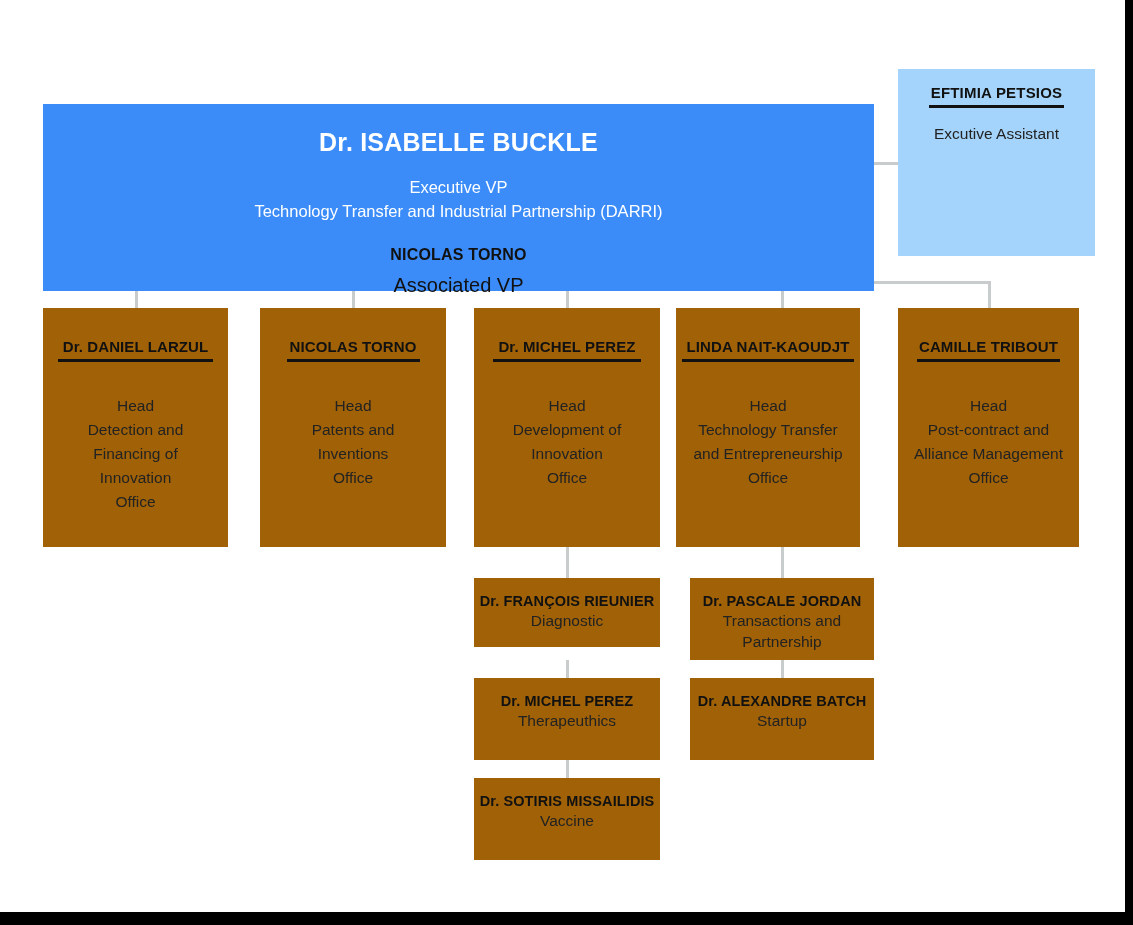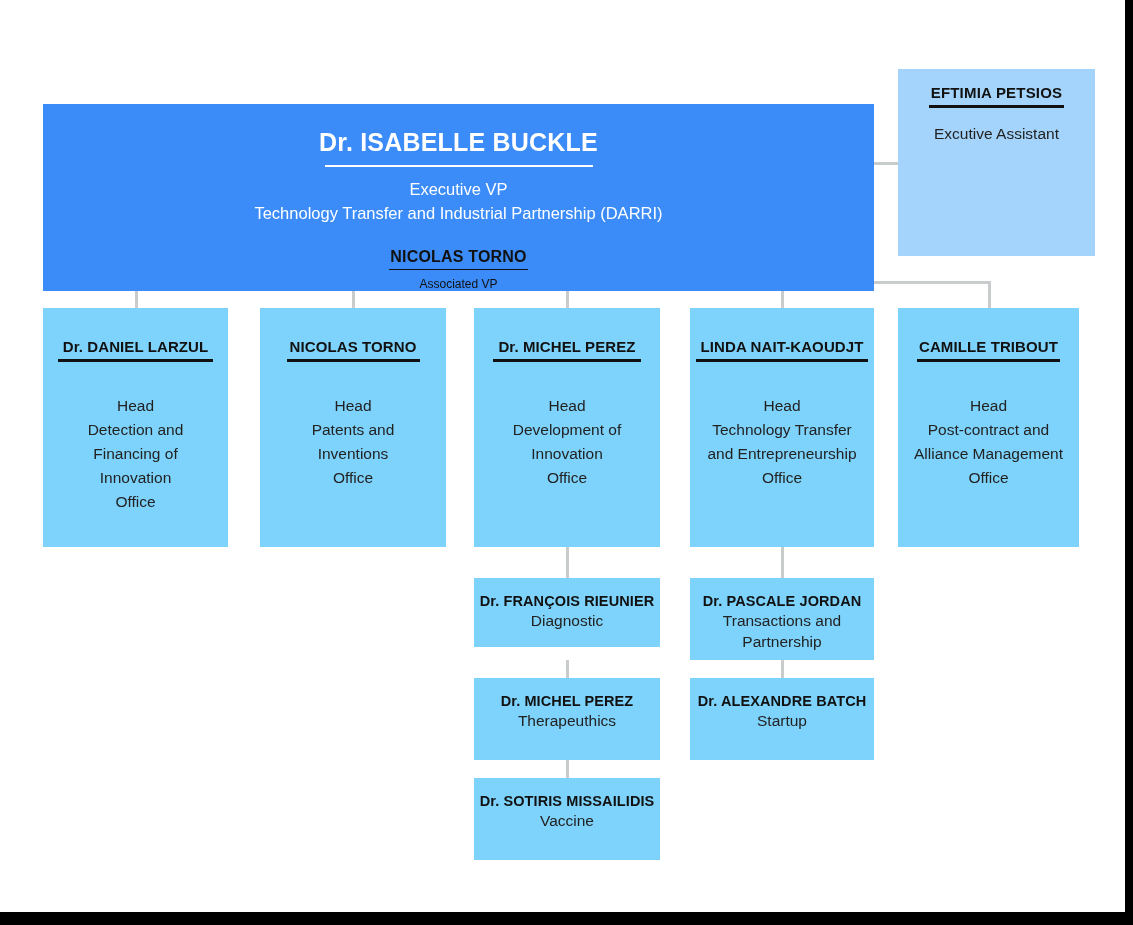--- a/index.html
+++ b/index.html
@@ -34,21 +34,21 @@
 
   
   .node {
     position: absolute;
     box-sizing: border-box;
     display: flex;
     flex-direction: column;
     align-items: center;
     text-align: center;
   }
-  .node.grey { background: #7dd3fc; }
+  .node.grey { background: #a16207; }
   .node.blue { background: #3b8cf8; }
   .node.lightblue { background: #a4d4fb; }
 
   
   #root-node {
     left: 43px; top: 69px; width: 831px; height: 187px;
     justify-content: flex-start;
     padding-top: 24px;
     margin-top: 35px;
   }
@@ -79,21 +79,21 @@
     margin-top: 22px;
     letter-spacing: 0.2px;
   }
   .rule-dark {
     width: 139px;
     height: 3px;
     background: #111111;
     margin: 3px 0 7px 0;
   }
   .root-sub-role {
-    font-size: 12px;
+    font-size: 20px;
     color: #111111;
     font-weight: normal;
   }
 
   
   #assistant-node {
     left: 898px; top: 69px; width: 197px; height: 187px;
     justify-content: flex-start;
     padding-top: 15px;
   }
@@ -221,21 +221,21 @@
 
   <div class="node grey lvl2" style="left:474px; width:186px;">
     <div class="lvl2-name">Dr. MICHEL PEREZ</div>
     <div class="rule-lvl2" style="width:148px;"></div>
     <div class="lvl2-role">Head
 Development of
 Innovation
 Office</div>
   </div>
 
-  <div class="node grey lvl2" style="left:690px; width:184px;">
+  <div class="node grey lvl2" style="left:676px; width:184px;">
     <div class="lvl2-name">LINDA NAIT-KAOUDJT</div>
     <div class="rule-lvl2" style="width:172px;"></div>
     <div class="lvl2-role">Head
 Technology Transfer
 and Entrepreneurship
 Office</div>
   </div>
 
   <div class="node grey lvl2" style="left:898px; width:181px;">
     <div class="lvl2-name">CAMILLE TRIBOUT</div>

